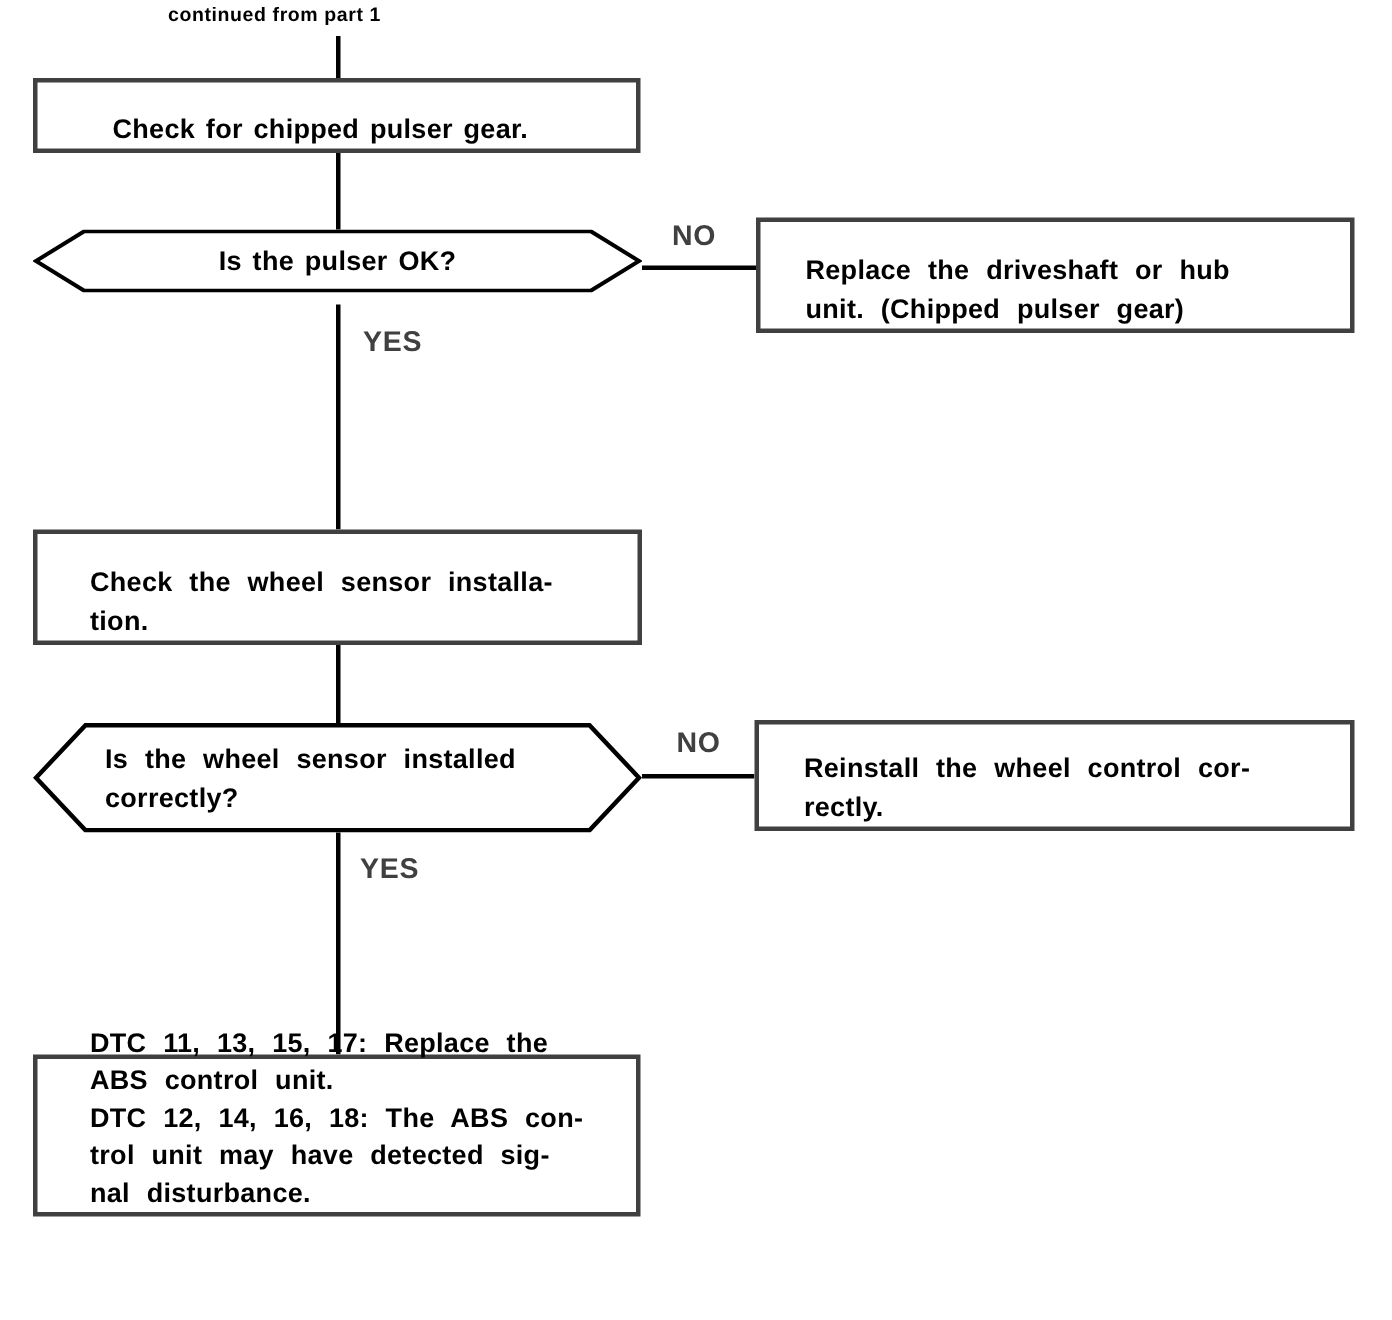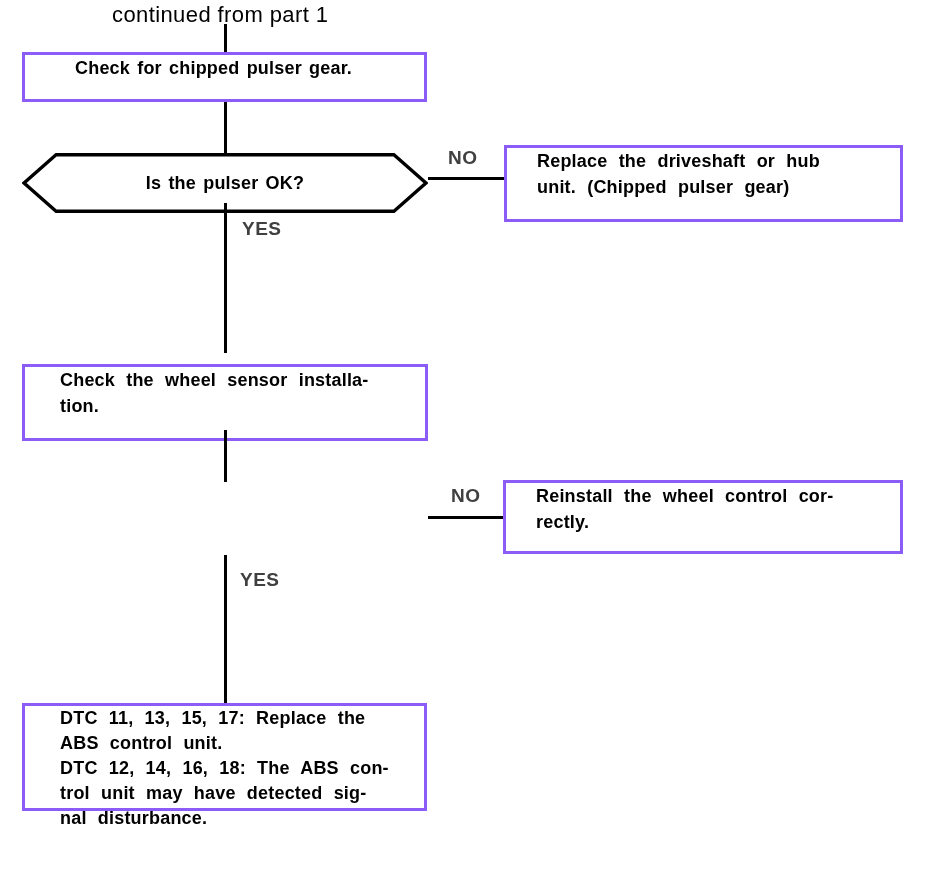--- a/index.html
+++ b/index.html
@@ -18,58 +18,58 @@
     line-height: 26px;
     letter-spacing: 0.2px;
     white-space: pre-line;
     color: #000000;
   }
   .ws-normal { word-spacing: 2px; }
   .ws-wide   { word-spacing: 6px; }
   .entry {
     position: absolute;
     left: 112px; top: 2px; width: 260px;
-    font-weight: 400; font-size: 22px; letter-spacing: 0.4px;
+    font-weight: 700; font-size: 13px; letter-spacing: 0.4px;
     color: #000000;
   }
   .box {
     position: absolute;
     box-sizing: border-box;
-    border: 3px solid #8b5cf6;
+    border: 3px solid #404040;
     background: #ffffff;
     display: flex;
     flex-direction: column;
-    justify-content: flex-start;
+    justify-content: flex-end;
   }
   .hexnode {
     position: absolute;
     box-sizing: border-box;
     display: flex;
     flex-direction: column;
     justify-content: center;
   }
   .hexnode svg { position: absolute; left: 0; top: 0; width: 100%; height: 100%; }
   .hexnode .txt { position: relative; z-index: 1; }
   .line { position: absolute; background: #000000; }
   .edge-label {
     position: absolute;
     font-weight: 700; font-size: 19px; letter-spacing: 0.5px;
     color: #404040;
   }
   
   #vline1 { left: 224px; top: 24px;  width: 3px; height: 29px; }
   #process1 { left: 22px;  top: 52px;  width: 405px; height: 50px; padding-left: 50px; }
   #vline2 { left: 224px; top: 102px; width: 3px; height: 51px; }
-  #hex1   { left: 22px;  top: 153px; width: 406px; height: 60px; text-align: center; }
+  #hex1   { left: 22px;  top: 153px; width: 406px; height: 42px; text-align: center; }
   #noline1 { left: 428px; top: 177px; width: 77px; height: 3px; }
   #no1    { left: 448px; top: 147px; }
   #action1 { left: 504px; top: 145px; width: 399px; height: 77px; padding-left: 30px; padding-right: 10px; }
   #yes1   { left: 242px; top: 218px; }
   #vline3 { left: 224px; top: 203px; width: 3px; height: 150px; }
-  #process2 { left: 22px; top: 353px; width: 406px; height: 77px; padding-left: 35px; padding-right: 10px; margin-top: 11px; }
+  #process2 { left: 22px; top: 353px; width: 406px; height: 77px; padding-left: 35px; padding-right: 10px; }
   #vline4 { left: 224px; top: 430px; width: 3px; height: 52px; }
   #hex2   { left: 22px;  top: 482px; width: 406px; height: 73px; padding-left: 48px; padding-right: 40px; }
   #noline2 { left: 428px; top: 516px; width: 75px; height: 3px; }
   #no2    { left: 451px; top: 485px; }
   #action2 { left: 503px; top: 480px; width: 400px; height: 74px; padding-left: 30px; padding-right: 10px; }
   #yes2   { left: 240px; top: 569px; }
   #vline5 { left: 224px; top: 555px; width: 3px; height: 148px; }
   #result { left: 22px;  top: 703px; width: 405px; height: 108px; padding-left: 35px; padding-right: 8px; }
   #result .txt { line-height: 25px; }
 </style>
@@ -106,20 +106,27 @@
   <div class="edge-label" id="yes1">YES</div>
   <div class="line" id="vline3"></div>
 
   <div class="box" id="process2">
     <div class="txt ws-wide">Check the wheel sensor installa-
 tion.</div>
   </div>
 
   <div class="line" id="vline4"></div>
 
+  <div class="hexnode" id="hex2">
+    <svg viewBox="0 0 406 73" preserveAspectRatio="none">
+      <polygon points="35,1.5 371,1.5 404,36.5 371,71.5 35,71.5 2,36.5" fill="#ffffff" stroke="#000000" stroke-width="3"></polygon>
+    </svg>
+    <div class="txt ws-wide">Is the wheel sensor installed
+correctly?</div>
+  </div>
 
   <div class="line" id="noline2"></div>
   <div class="edge-label" id="no2">NO</div>
 
   <div class="box" id="action2">
     <div class="txt ws-wide">Reinstall the wheel control cor-
 rectly.</div>
   </div>
 
   <div class="edge-label" id="yes2">YES</div>

